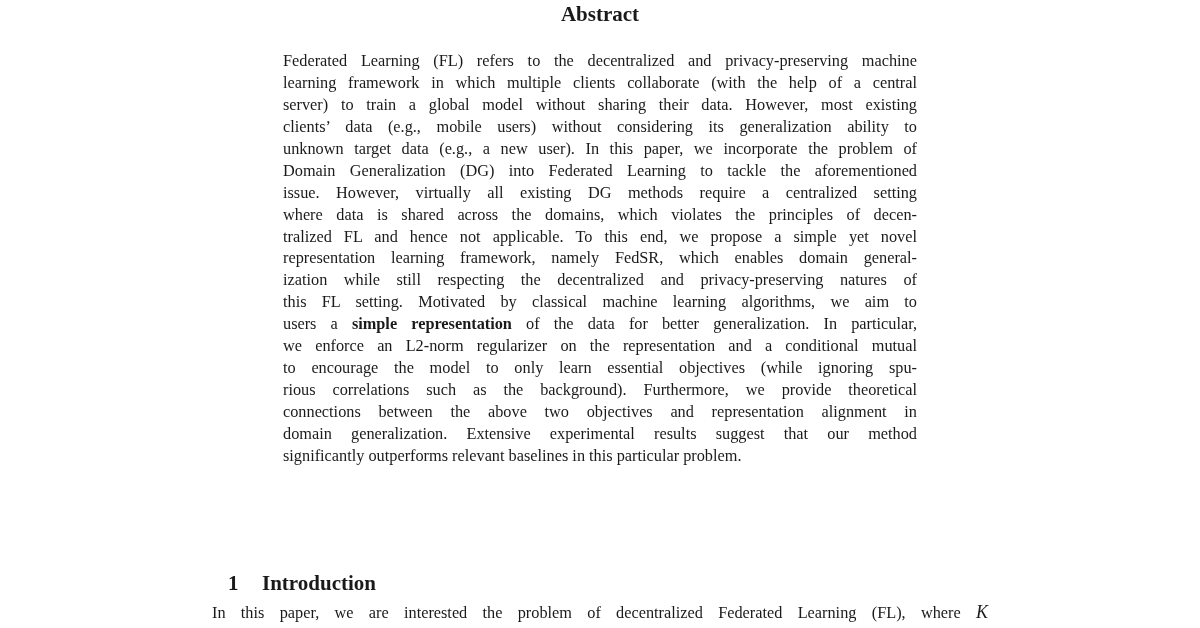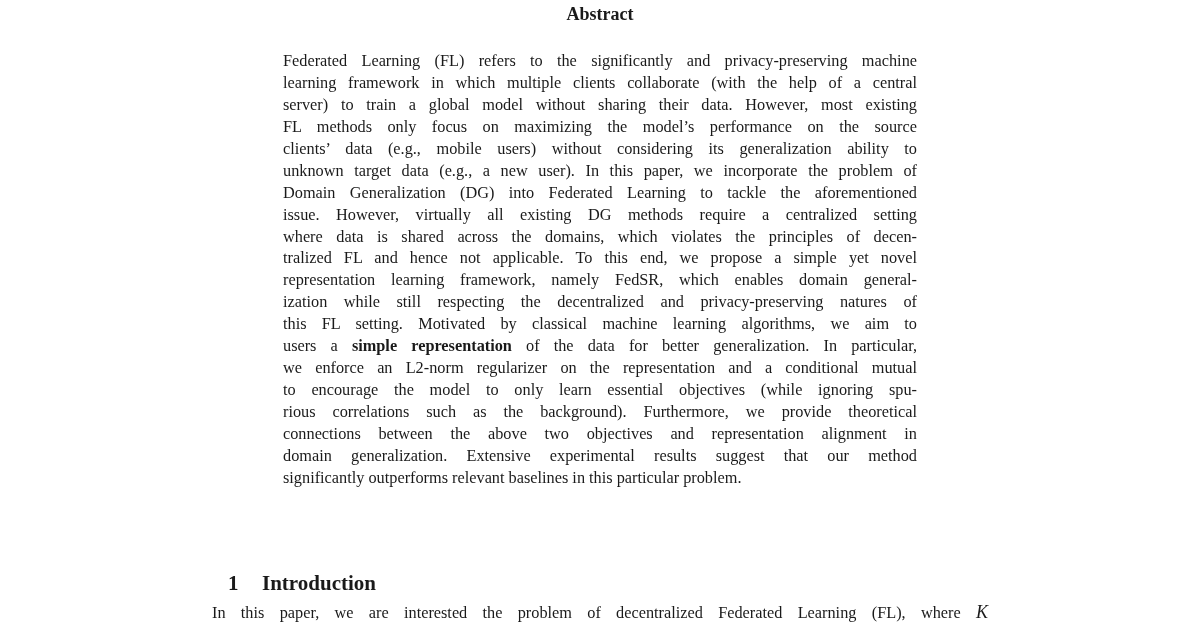--- a/index.html
+++ b/index.html
@@ -3,21 +3,21 @@
 <meta charset="utf-8">
 <style>
   html, body { margin:0; padding:0; }
   body {
     width:1200px; height:628px; overflow:hidden; background:#ffffff;
     font-family:"Liberation Serif","DejaVu Serif",serif; color:#1a1a1a;
     position:relative;
   }
   .abstract-title {
     position:absolute; top:0; left:0; width:1200px; text-align:center;
-    font-weight:bold; font-size:18px; line-height:28px; margin:0;
+    font-weight:bold; font-size:21px; line-height:28px; margin:0;
   }
   .abstract-body {
     position:absolute; left:283px; top:50px; width:634px;
     font-size:16.3px; line-height:21.95px; text-align:justify;
   }
   .abstract-body .line { display:block; white-space:nowrap; text-align:justify; text-align-last:justify; height:21.95px; }
   .abstract-body .line.last { text-align-last:left; }
   .abstract-body b { font-weight:bold; }
   .section-heading {
     position:absolute; left:212px; top:553px; font-weight:bold; font-size:21px; line-height:28px; margin:16px;
@@ -28,24 +28,23 @@
     white-space:nowrap; text-align:justify; text-align-last:justify;
   }
   .intro-body i { font-style:italic; font-size:18px; }
 </style>
 </head>
 <body>
 
 <h1 class="abstract-title">Abstract</h1>
 
 <div class="abstract-body">
-  <span class="line">Federated Learning (FL) refers to the significantly and privacy-preserving machine</span>
+  <span class="line">Federated Learning (FL) refers to the decentralized and privacy-preserving machine</span>
   <span class="line">learning framework in which multiple clients collaborate (with the help of a central</span>
   <span class="line">server) to train a global model without sharing their data. However, most existing</span>
-  <span class="line">FL methods only focus on maximizing the model’s performance on the source</span>
   <span class="line">clients’ data (e.g., mobile users) without considering its generalization ability to</span>
   <span class="line">unknown target data (e.g., a new user). In this paper, we incorporate the problem of</span>
   <span class="line">Domain Generalization (DG) into Federated Learning to tackle the aforementioned</span>
   <span class="line">issue. However, virtually all existing DG methods require a centralized setting</span>
   <span class="line">where data is shared across the domains, which violates the principles of decen-</span>
   <span class="line">tralized FL and hence not applicable. To this end, we propose a simple yet novel</span>
   <span class="line">representation learning framework, namely FedSR, which enables domain general-</span>
   <span class="line">ization while still respecting the decentralized and privacy-preserving natures of</span>
   <span class="line">this FL setting. Motivated by classical machine learning algorithms, we aim to</span>
   <span class="line"><span>users a </span><b>simple representation</b><span> of the data for better generalization. In particular,</span></span>

